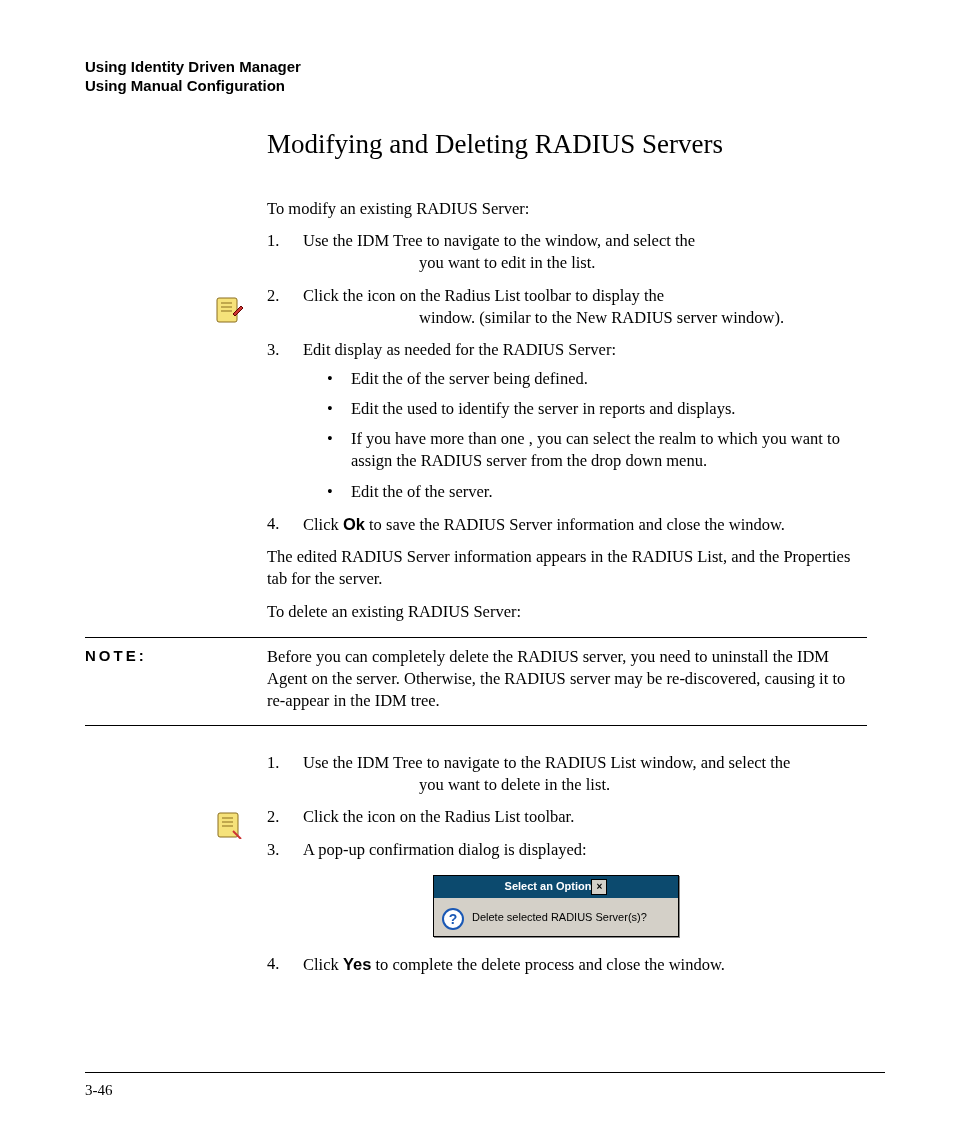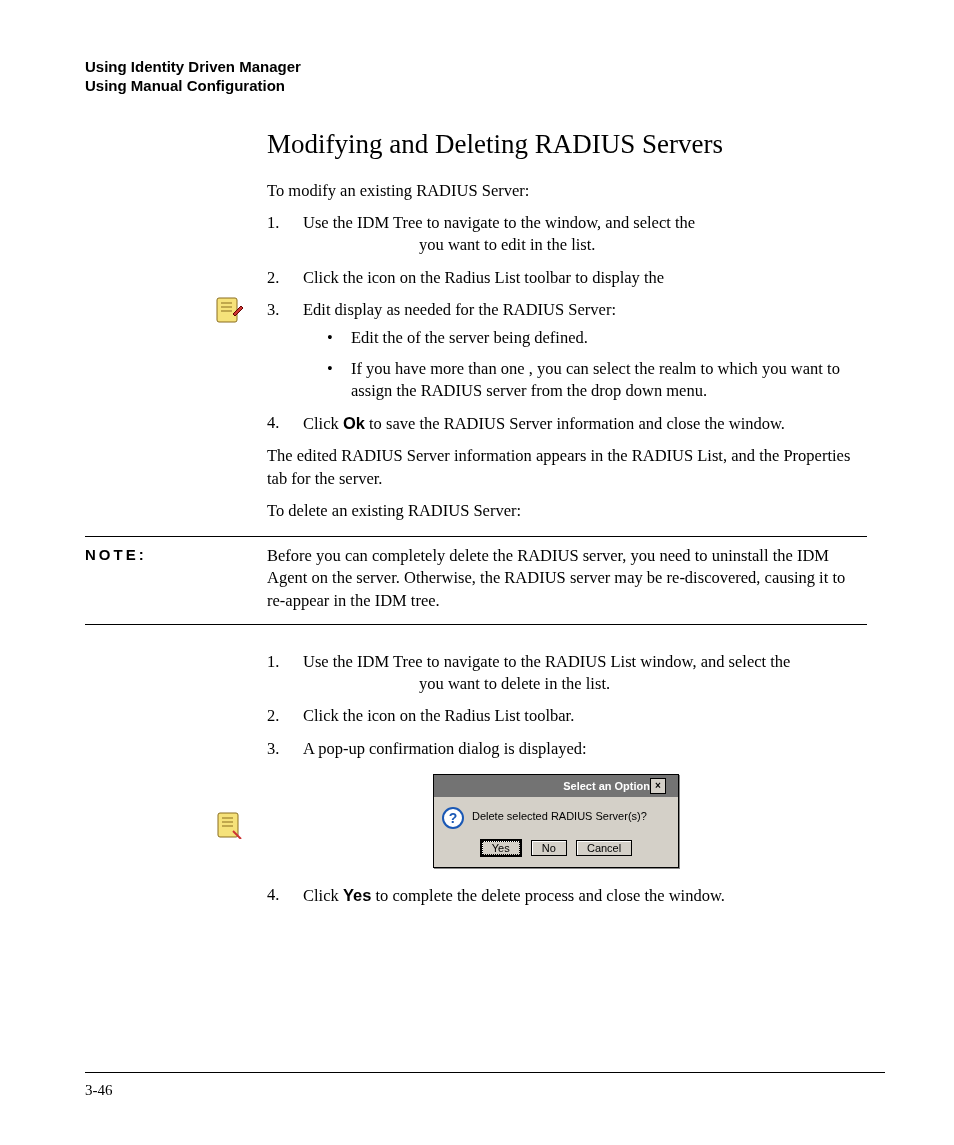--- a/index.html
+++ b/index.html
@@ -30,21 +30,21 @@
     margin-left: 182px;   
     margin-top: 30px;
     width: 600px;
     font-size: 16.5px;
     line-height: 1.35;
   }
   h2.section {
     font-family: "Century Schoolbook", Georgia, serif;
     font-weight: normal;
     font-size: 27px;
-    margin: 0 0 18px 0;
+    margin: 0 0 36px 0;
   }
   p { margin: 0 0 10px 0; }
   ol { margin: 6px 0 10px 0; padding-left: 0; list-style: none; }
   ol > li { position: relative; padding-left: 36px; margin-bottom: 10px; }
   ol > li .num { position: absolute; left: 0; top: 0; }
   ul.bullets { list-style: none; margin: 6px 0 10px 0; padding-left: 24px; }
   ul.bullets > li { position: relative; padding-left: 24px; margin-bottom: 8px; }
   ul.bullets > li::before { content: "•"; position: absolute; left: 0; top: 0; }
   .bold-sans { font-family: Arial, Helvetica, sans-serif; font-weight: bold; }
   .hanging { display:block; padding-left: 116px; }
@@ -86,26 +86,26 @@
   .dialog-wrap { margin: 14px 0 16px 130px; }
   .dialog {
     width: 244px;
     border: 1px solid #000;
     font-family: Tahoma, Arial, sans-serif;
     font-size: 11px;
     background: #d4d0c8;
     box-shadow: 1px 1px 0 #888;
   }
   .dialog .titlebar {
-    background: #737373;
+    background: #0c4a6e;
     color: #fff;
     font-weight: bold;
-    padding: 3px 12px;
+    padding: 3px 6px;
     display: flex;
-    justify-content: flex-end;
+    justify-content: center;
     align-items: center;
   }
   .dialog .close-x {
     background: #d4d0c8;
     color: #000;
     width: 14px; height: 14px;
     line-height: 14px;
     text-align: center;
     border: 1px solid #000;
     font-weight: bold;
@@ -189,27 +189,30 @@
     <ol>
       <li><span class="num">1.</span>
         <span>
           <span>Use the IDM Tree to navigate to the </span><span></span><span> window, and select the </span>
           <span class="hanging"><span></span><span> you want to edit in the list.</span></span>
         </span>
       </li>
       <li><span class="num">2.</span>
         <span>
           <span>Click the </span><span> icon on the Radius List toolbar to display the </span>
+          <span class="hanging"> window. (similar to the New RADIUS server window).</span>
         </span>
       </li>
       <li><span class="num">3.</span>
         <span>Edit display as needed for the RADIUS Server:</span>
         <ul class="bullets">
           <li><span>Edit the </span><span> of the server being defined.</span></li>
+          <li><span>Edit the </span><span> used to identify the server in reports and displays.</span></li>
           <li><span>If you have more than one </span><span>, you can select the realm to which you want to assign the RADIUS server from the drop down menu.</span></li>
+          <li><span>Edit the </span><span> of the server.</span></li>
         </ul>
       </li>
       <li><span class="num">4.</span>
         <span>
           <span>Click </span><span class="bold-sans">Ok</span><span> to save the RADIUS Server information and close the window.</span>
         </span>
       </li>
     </ol>
 
     <p>The edited RADIUS Server information appears in the RADIUS List, and the Properties tab for the server.</p>
@@ -244,25 +247,20 @@
             </div>
             <div class="body">
               <span class="qicon">
                 <svg viewBox="0 0 22 22">
                   <circle cx="11" cy="11" r="10" fill="#fff" stroke="#1a58b5" stroke-width="2"></circle>
                   <text x="11" y="16" text-anchor="middle" font-size="14" font-weight="bold" fill="#1a58b5">?</text>
                 </svg>
               </span>
               <span class="msg">Delete selected RADIUS Server(s)?</span>
             </div>
-            <div class="buttons">
-              <button class="default">Yes</button>
-              <button>No</button>
-              <button>Cancel</button>
-            </div>
           </div>
         </div>
       </li>
       <li><span class="num">4.</span>
         <span>
           <span>Click </span><span class="bold-sans">Yes</span><span> to complete the delete process and close the window.</span>
         </span>
       </li>
     </ol>
 

